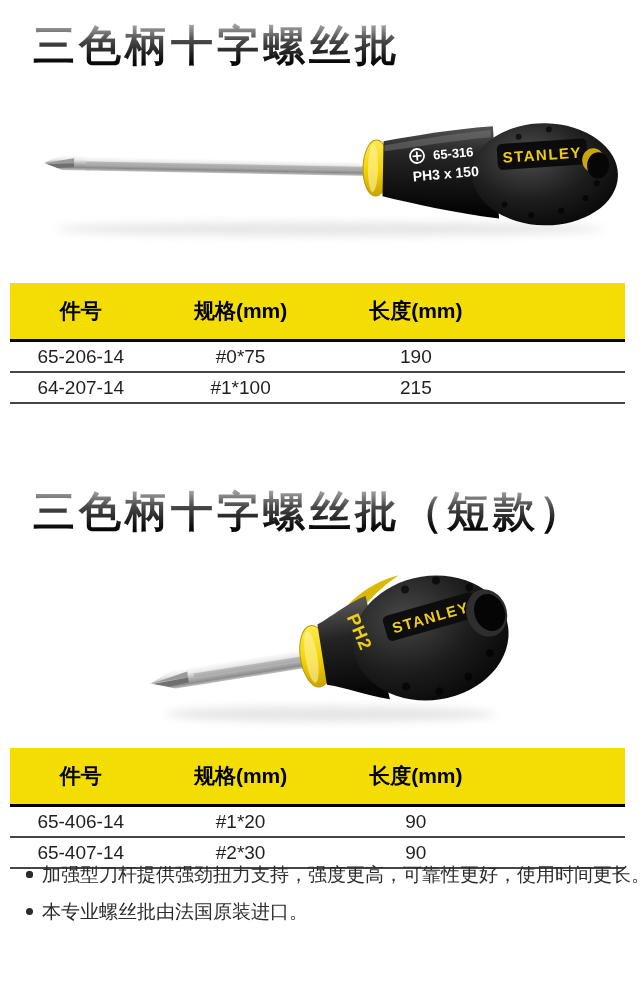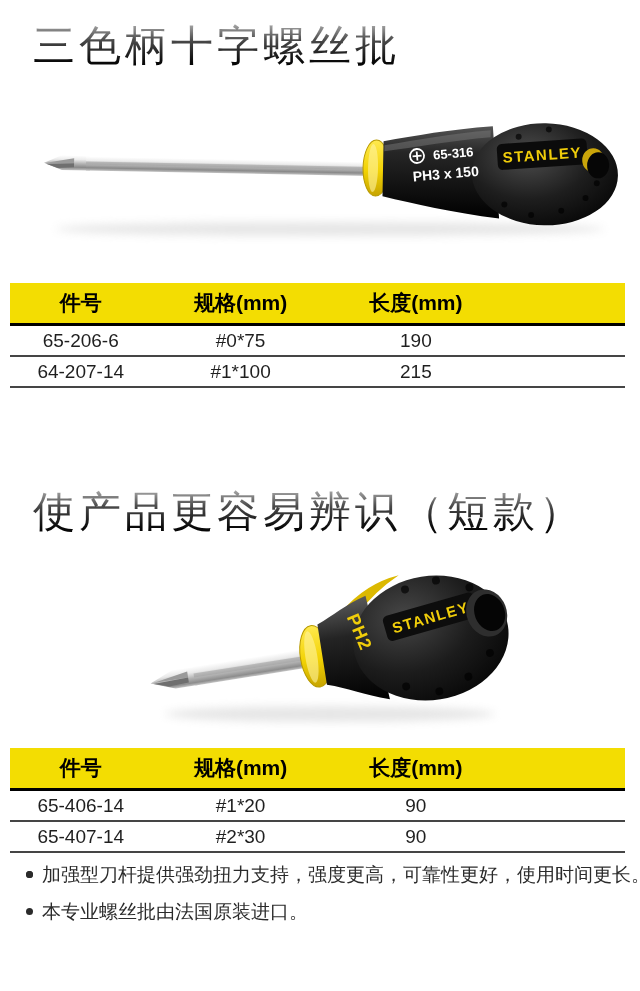--- a/index.html
+++ b/index.html
@@ -2,42 +2,42 @@
 <html><head>
 <meta charset="utf-8">
 <style>
   html,body{margin:0;padding:0;background:#fff;}
   body{width:640px;height:991px;position:relative;overflow:hidden;
        font-family:"Liberation Sans","DejaVu Sans",sans-serif;}
   .page{position:absolute;inset:0;background:#ffffff;}
 
   .sec-title{
     position:absolute;left:33px;margin:0;
-    font-size:42px;font-weight:normal;letter-spacing:4px;line-height:1.15;
+    font-size:42px;font-weight:bold;letter-spacing:4px;line-height:1.15;
     background:linear-gradient(180deg,#b4b4b4 0%,#4a4a4a 38%,#0a0a0a 82%,#000 100%);
     -webkit-background-clip:text;background-clip:text;
     color:transparent;white-space:nowrap;text-align:center;
   }
   #title1{top:22px;}
   #title2{top:488px;}
 
   .product-img{position:absolute;left:0;width:640px;}
   #img1{top:103px;height:144px;}
   #img2{top:558px;height:172px;}
 
   table.spec{
     position:absolute;left:10px;width:615px;
     border-collapse:collapse;table-layout:fixed;
   }
   #table1{top:283px;}
   #table2{top:748px;}
   table.spec th{
     background:#F3DD02;height:32px;
     font-size:21px;font-weight:bold;color:#000;
-    text-align:center;padding:4px;
+    text-align:center;padding:12px;
     border-bottom:3px solid #000;
   }
   table.spec td{
     height:29px;font-size:19px;color:#1f1f1f;
     text-align:center;padding:0;
     border-bottom:2px solid #454545;
     white-space:nowrap;
   }
 
   ul.features{
@@ -151,35 +151,35 @@
     <thead>
       <tr>
         <th>件号</th>
         <th>规格(mm)</th>
         <th>长度(mm)</th>
         <th></th>
       </tr>
     </thead>
     <tbody>
       <tr>
-        <td>65-206-6</td>
+        <td>65-206-14</td>
         <td>#0*75</td>
         <td>190</td>
           <td></td>
       </tr>
       <tr>
         <td>64-207-14</td>
         <td>#1*100</td>
         <td>215</td>
           <td></td>
       </tr>
     </tbody>
   </table>
 
-  <h1 id="title2" class="sec-title">使产品更容易辨识（短款）</h1>
+  <h1 id="title2" class="sec-title">三色柄十字螺丝批（短款）</h1>
 
   <div id="img2" class="product-img">
     <svg width="640" height="172" viewBox="0 0 640 172">
       <defs>
         <linearGradient id="chrome2" x1="0" y1="0" x2="0" y2="1">
           <stop offset="0" stop-color="#ffffff"></stop>
             <stop offset="0.3" stop-color="#eaeaea"></stop>
           <stop offset="0.6" stop-color="#b2b2b2"></stop>
             <stop offset="0.85" stop-color="#8d8d8d"></stop>
           <stop offset="1" stop-color="#c5c5c5"></stop>

